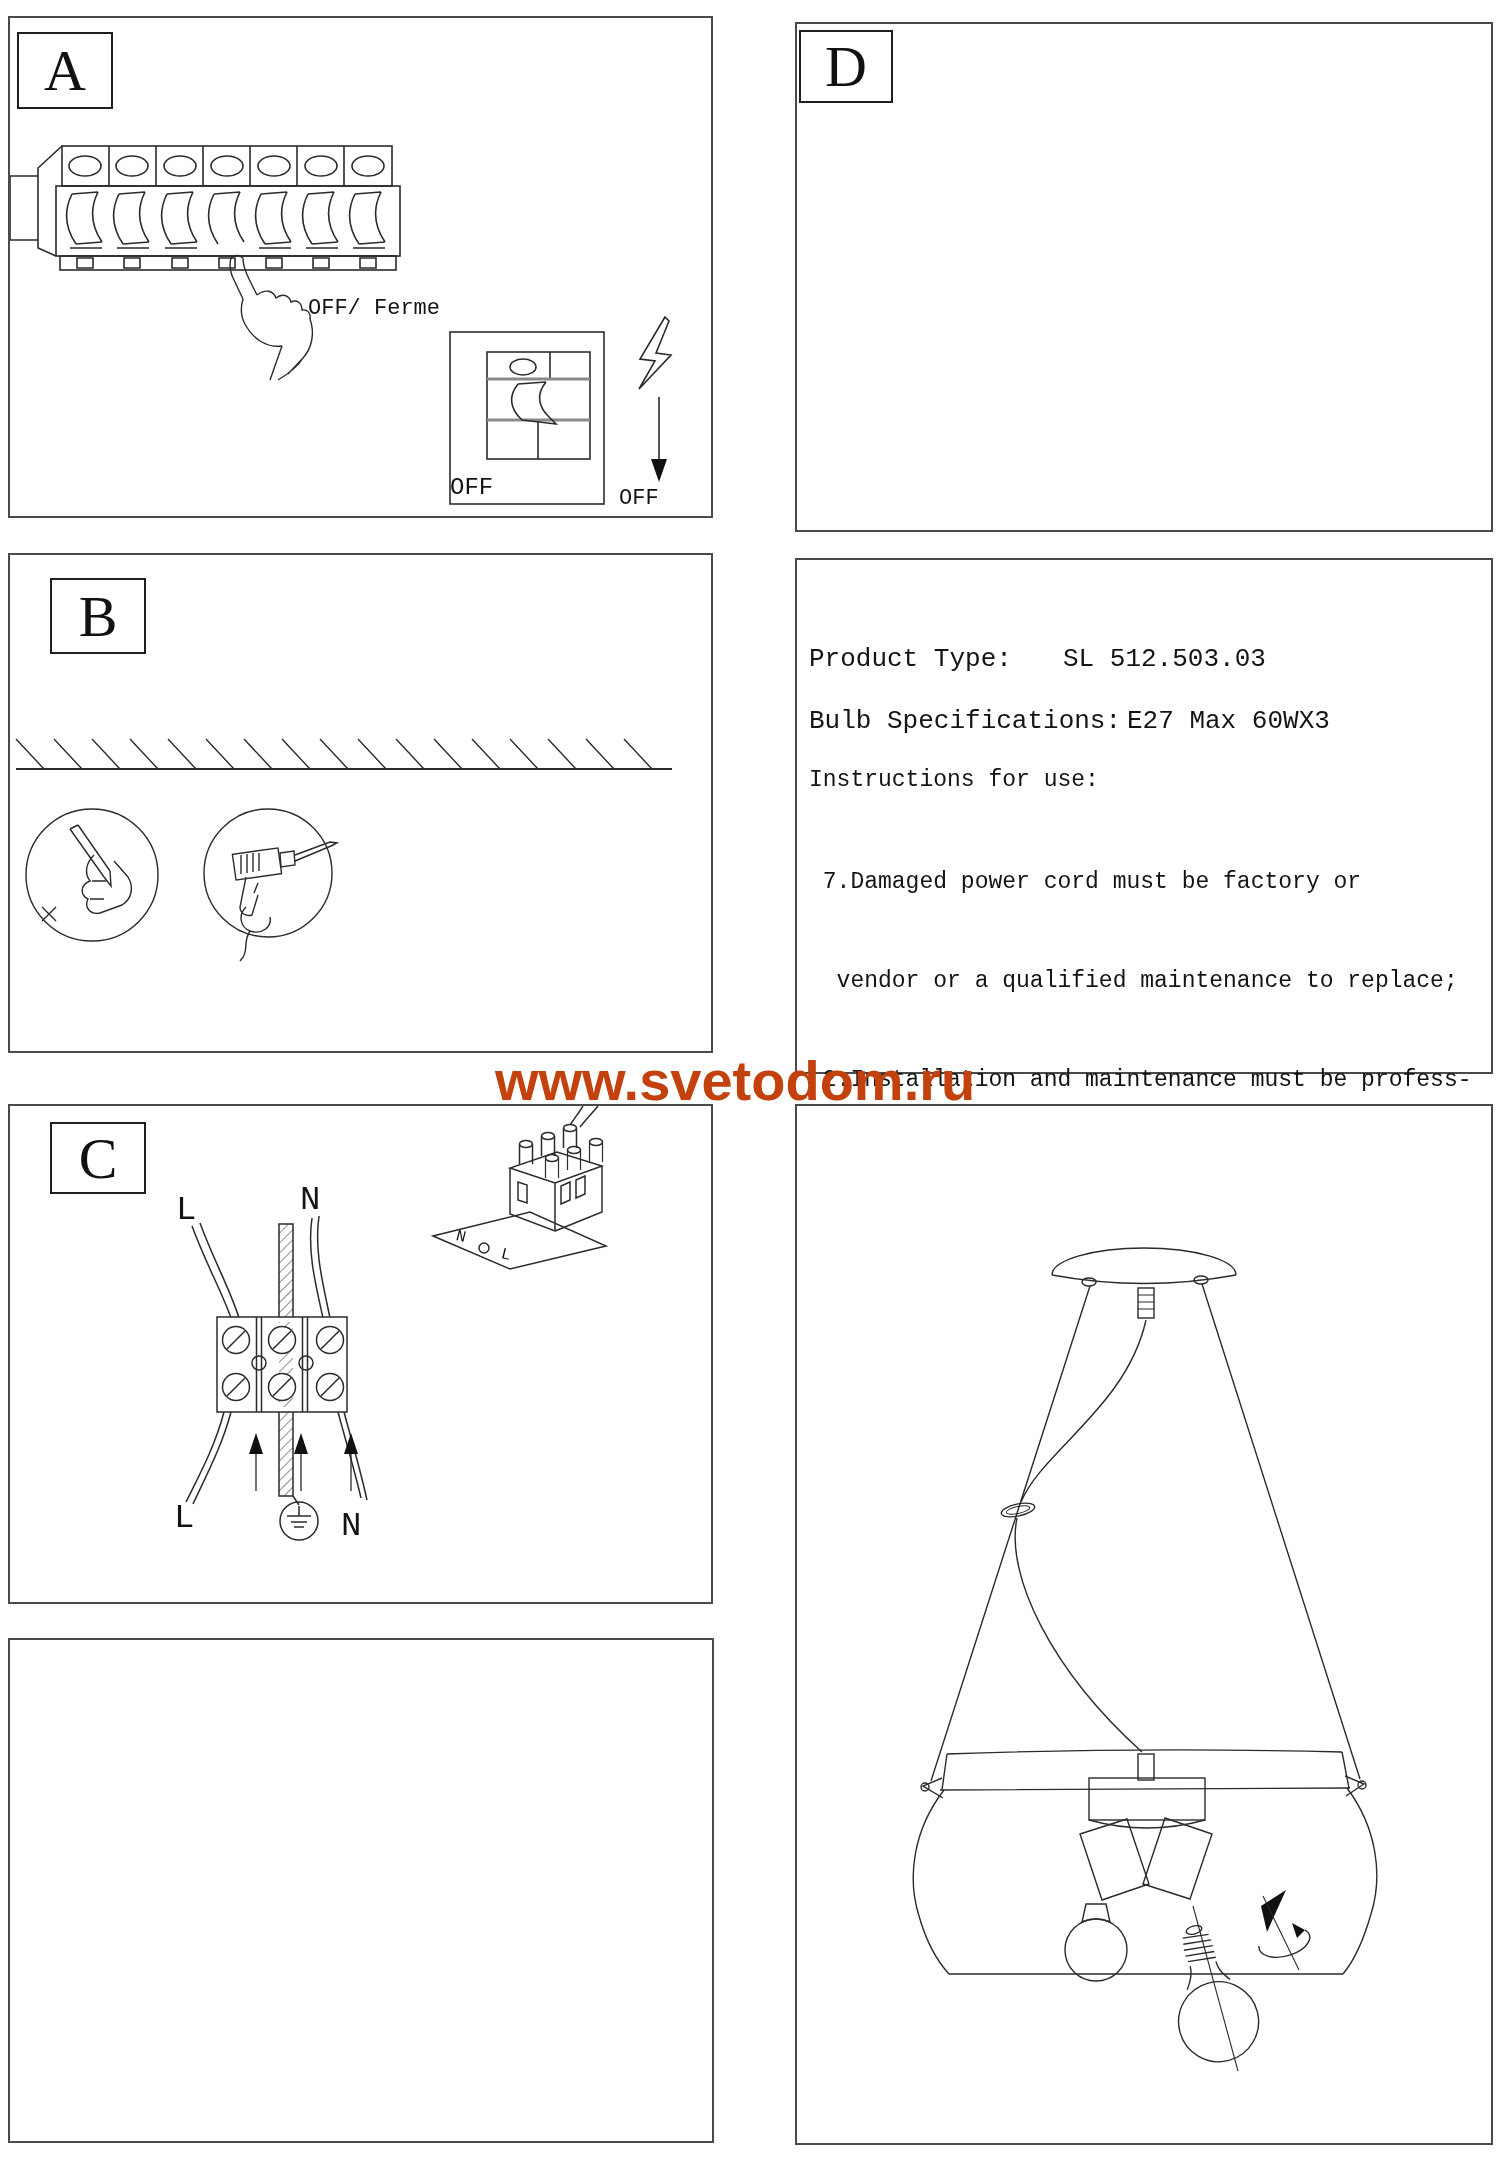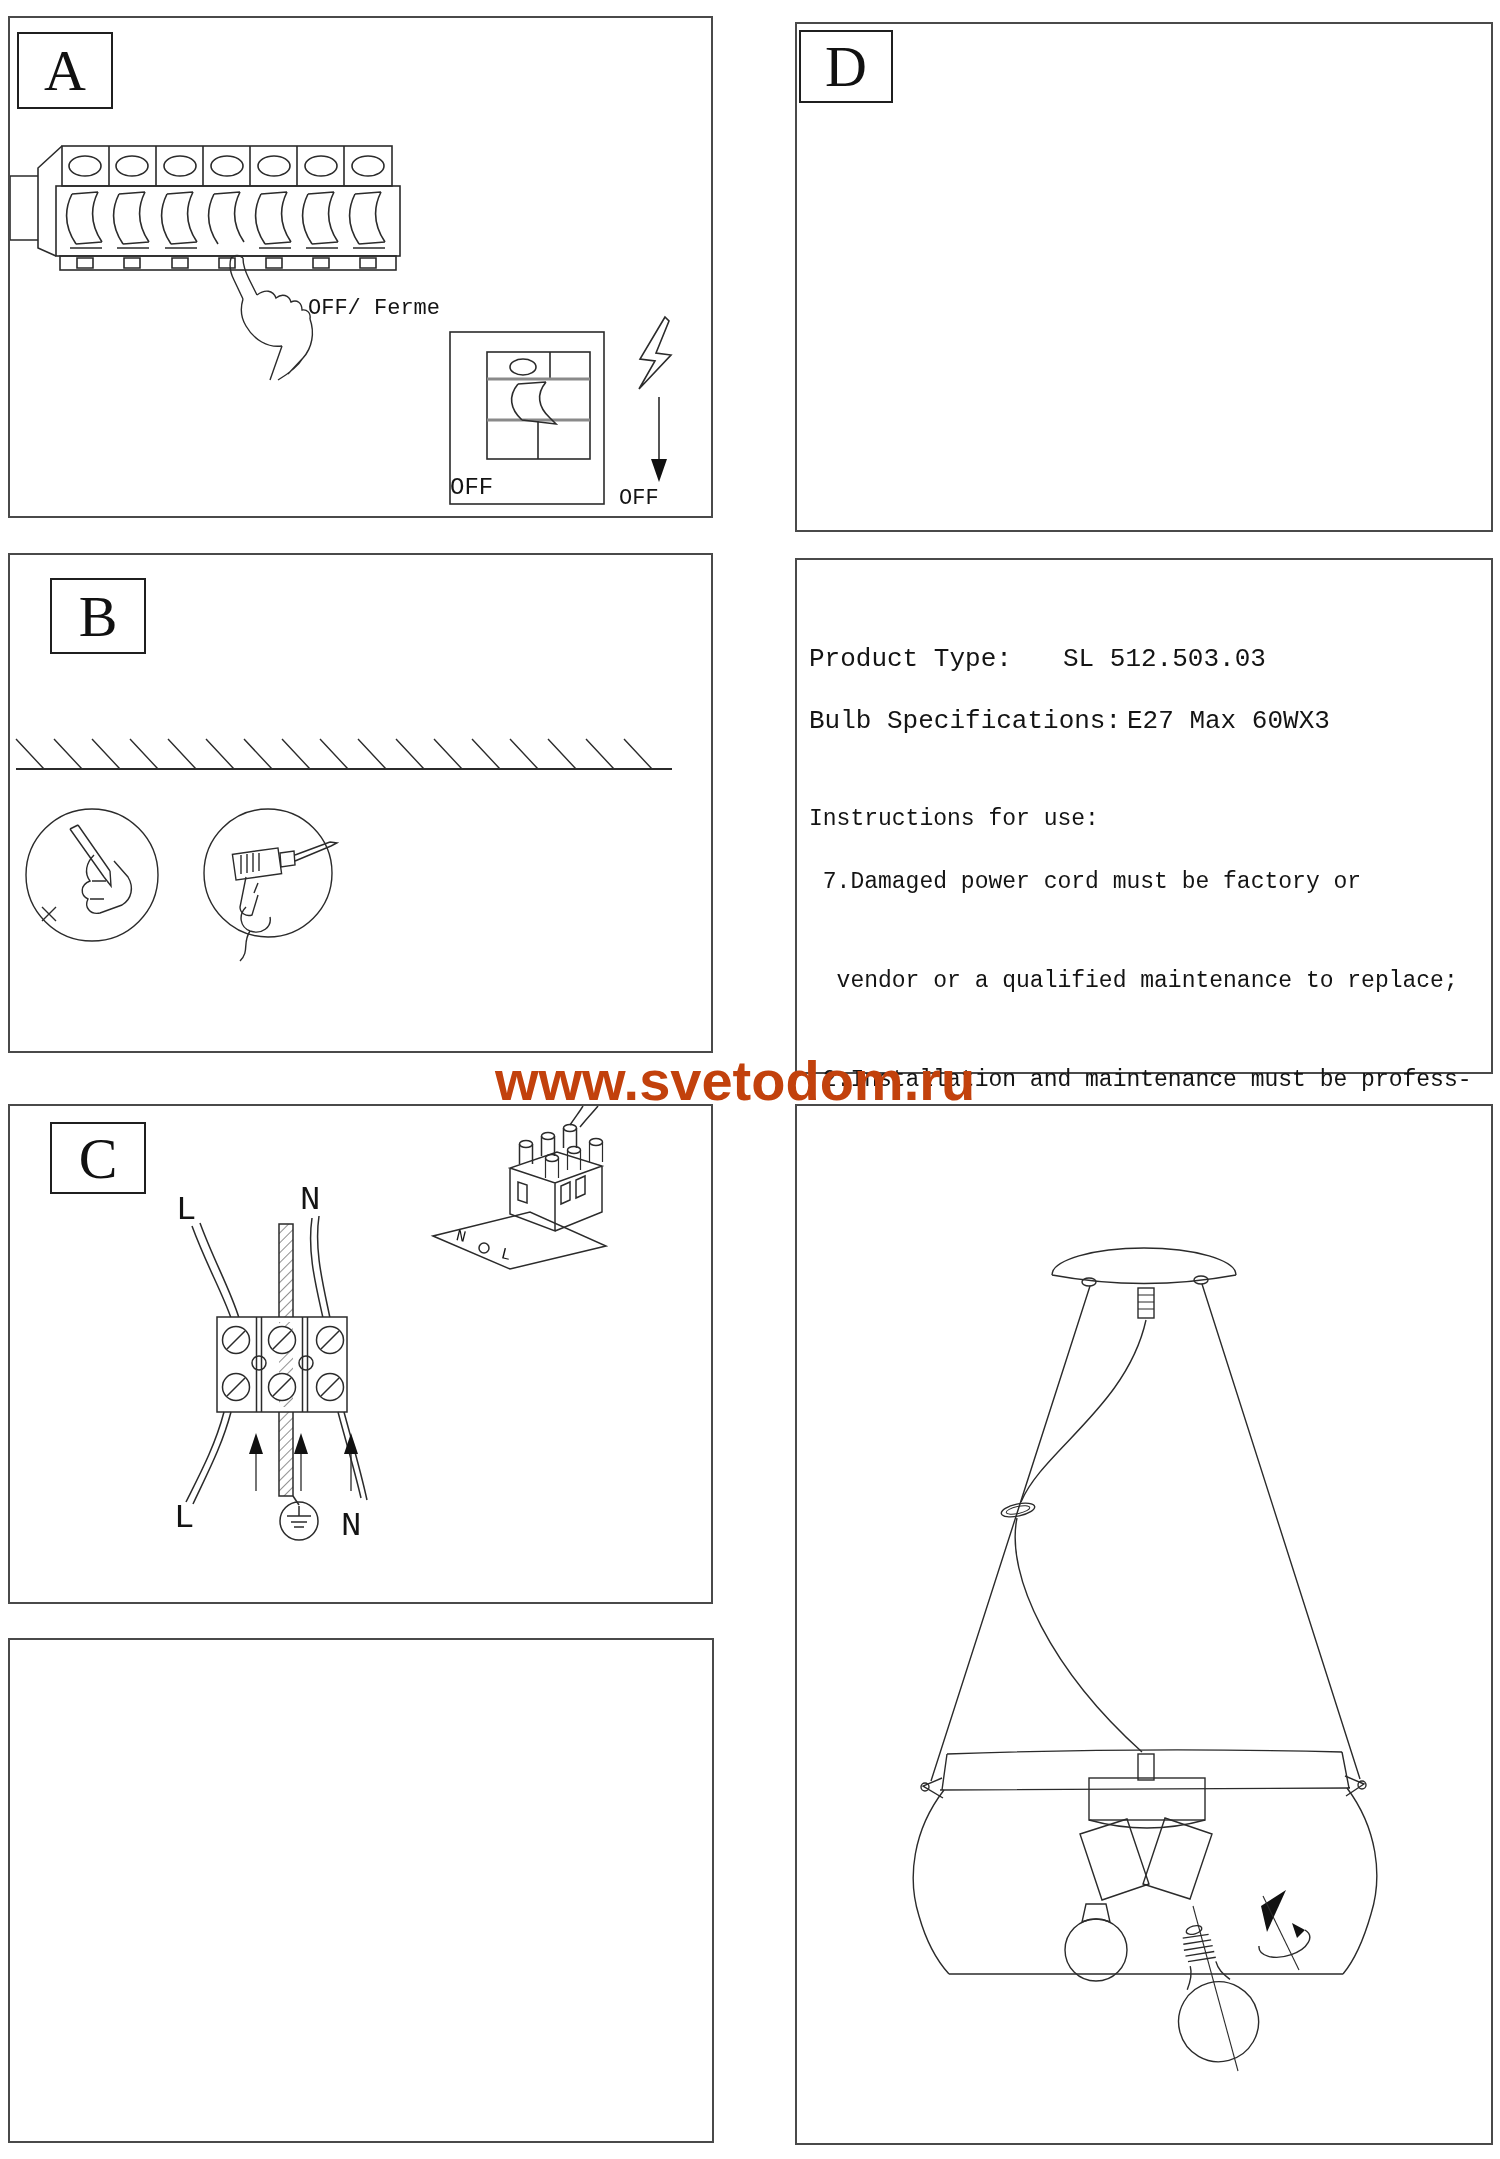--- a/index.html
+++ b/index.html
@@ -7,21 +7,21 @@
         font-family:"Liberation Mono","DejaVu Sans Mono",monospace;color:#141414;}
   .panel{position:absolute;border:2px solid #4a4a4a;background:#ffffff;box-sizing:border-box;}
   .labelbox{position:absolute;border:2px solid #1f1f1f;background:#fff;box-sizing:border-box;
             display:flex;align-items:center;justify-content:center;
             font-family:"Liberation Serif","DejaVu Serif",serif;font-size:58px;color:#111;}
   .t{position:absolute;white-space:pre;}
   .center{text-align:left;}
   svg{position:absolute;left:0;top:0;}
   .caution{position:absolute;font-size:44px;line-height:67px;letter-spacing:0px;}
   .info-line{position:absolute;font-size:26px;}
-  .ins-title{position:absolute;font-size:23px;margin-top:39px;}
+  .ins-title{position:absolute;font-size:23px;}
   .ins-list{position:absolute;font-size:23px;line-height:33px;white-space:pre;}
   .wm{position:absolute;font-family:"Liberation Sans","DejaVu Sans",sans-serif;
       font-weight:bold;font-size:56px;letter-spacing:0px;}
 </style>
 </head>
 <body>
 
 <div id="page">
 
   <div class="panel" style="left:8px;top:16px;width:705px;height:502px;">

